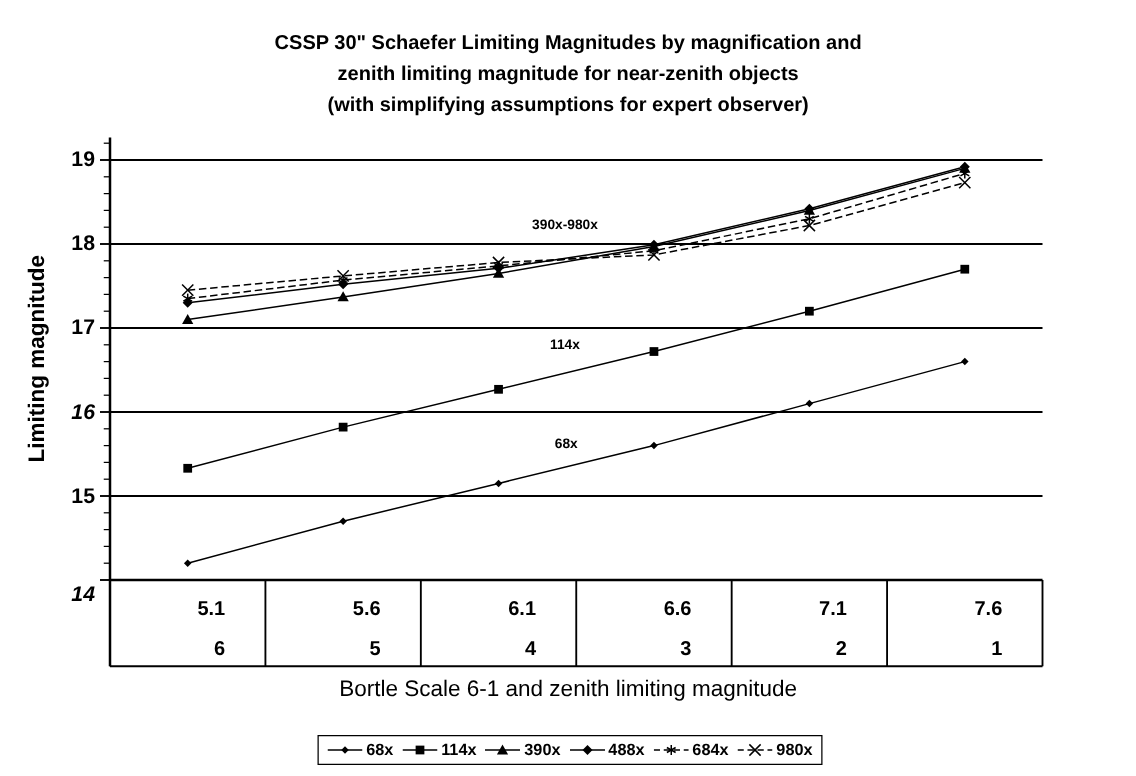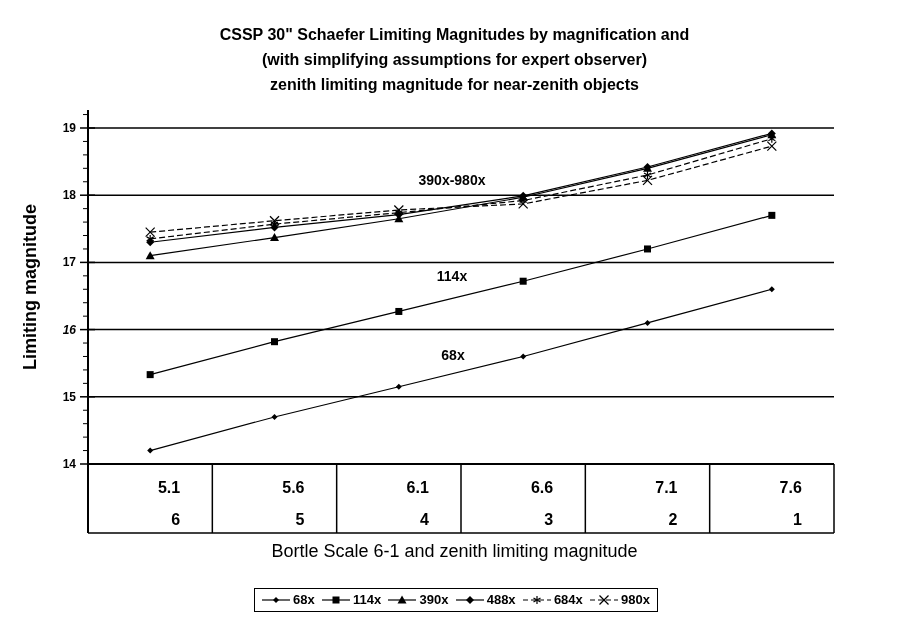--- a/index.html
+++ b/index.html
@@ -3,28 +3,28 @@
 <meta charset="utf-8">
 <style>
   html,body{margin:0;padding:0;background:#ffffff;}
   body{width:909px;height:621px;position:relative;overflow:hidden;
        font-family:"Liberation Sans",sans-serif;color:#000;}
   #chart-svg{position:absolute;left:0;top:0;}
   .abs{position:absolute;}
   .title-block{left:0;right:0;top:22px;text-align:center;font-weight:bold;
                font-size:16px;line-height:25px;}
   .ytick{position:absolute;width:34px;text-align:right;font-weight:bold;
-         font-size:12px;line-height:18px;}
+         font-size:17px;line-height:18px;}
   .xlab{position:absolute;width:60px;margin-left:-30px;text-align:right;
         font-weight:bold;font-size:16px;line-height:18px;}
   .yaxis-title{left:30px;top:287px;transform:translate(-50%,-50%) rotate(-90deg);
                font-weight:bold;font-size:18px;white-space:nowrap;}
   .xaxis-title{left:0;right:0;top:541px;text-align:center;font-weight:normal;font-size:18px;}
   .annotation{position:absolute;transform:translate(-50%,-50%);font-weight:bold;
-              font-size:14px;white-space:nowrap;}
+              font-size:11px;white-space:nowrap;}
   .ann-hi{left:452px;top:180px;}
   .ann-114{left:452px;top:276px;}
   .ann-68{left:453px;top:355px;}
   .legend{left:254px;top:588px;width:404px;height:24px;border:1px solid #000;
           display:flex;align-items:center;justify-content:space-between;
           padding:0 7px;box-sizing:border-box;}
   .legend-item{display:flex;align-items:center;gap:3px;}
   .legend-label{font-weight:bold;font-size:13px;line-height:14px;}
   .legend-glyph{display:block;}
 </style>
@@ -131,28 +131,28 @@
     <line x1="518.6666666666666" y1="199.43599999999992" x2="527.6666666666666" y2="208.43599999999992" stroke="#000000" stroke-width="1.2" fill="none"></line>
     <line x1="518.6666666666666" y1="208.43599999999992" x2="527.6666666666666" y2="199.43599999999992" stroke="#000000" stroke-width="1.2" fill="none"></line>
     <line x1="643" y1="175.91600000000005" x2="652" y2="184.91600000000005" stroke="#000000" stroke-width="1.2" fill="none"></line>
     <line x1="643" y1="184.91600000000005" x2="652" y2="175.91600000000005" stroke="#000000" stroke-width="1.2" fill="none"></line>
     <line x1="767.3333333333333" y1="141.64399999999995" x2="776.3333333333333" y2="150.64399999999995" stroke="#000000" stroke-width="1.2" fill="none"></line>
     <line x1="767.3333333333333" y1="150.64399999999995" x2="776.3333333333333" y2="141.64399999999995" stroke="#000000" stroke-width="1.2" fill="none"></line>
   </svg>
 
 <div class="abs title-block">
   <div>CSSP 30" Schaefer Limiting Magnitudes by magnification and</div>
+  <div>zenith limiting magnitude for near-zenith objects</div>
   <div>(with simplifying assumptions for expert observer)</div>
-  <div>zenith limiting magnitude for near-zenith objects</div>
 </div>
 
 <div class="abs yaxis-title">Limiting magnitude</div>
 
 <div id="ytick-layer">
-    <div class="ytick" style="left: 42px; top: 455px;">14</div>
+    <div class="ytick" style="left: 42px; top: 467px; font-style: italic;">14</div>
     <div class="ytick" style="left: 42px; top: 387.8px;">15</div>
     <div class="ytick" style="left: 42px; top: 320.6px; font-style: italic;">16</div>
     <div class="ytick" style="left: 42px; top: 253.4px;">17</div>
     <div class="ytick" style="left: 42px; top: 186.2px;">18</div>
     <div class="ytick" style="left: 42px; top: 119px;">19</div>
   </div>
 <div id="xtick-layer">
     <div class="xlab" style="left: 150.167px; top: 479px;">5.1</div>
     <div class="xlab" style="left: 274.5px; top: 479px;">5.6</div>
     <div class="xlab" style="left: 398.833px; top: 479px;">6.1</div>

